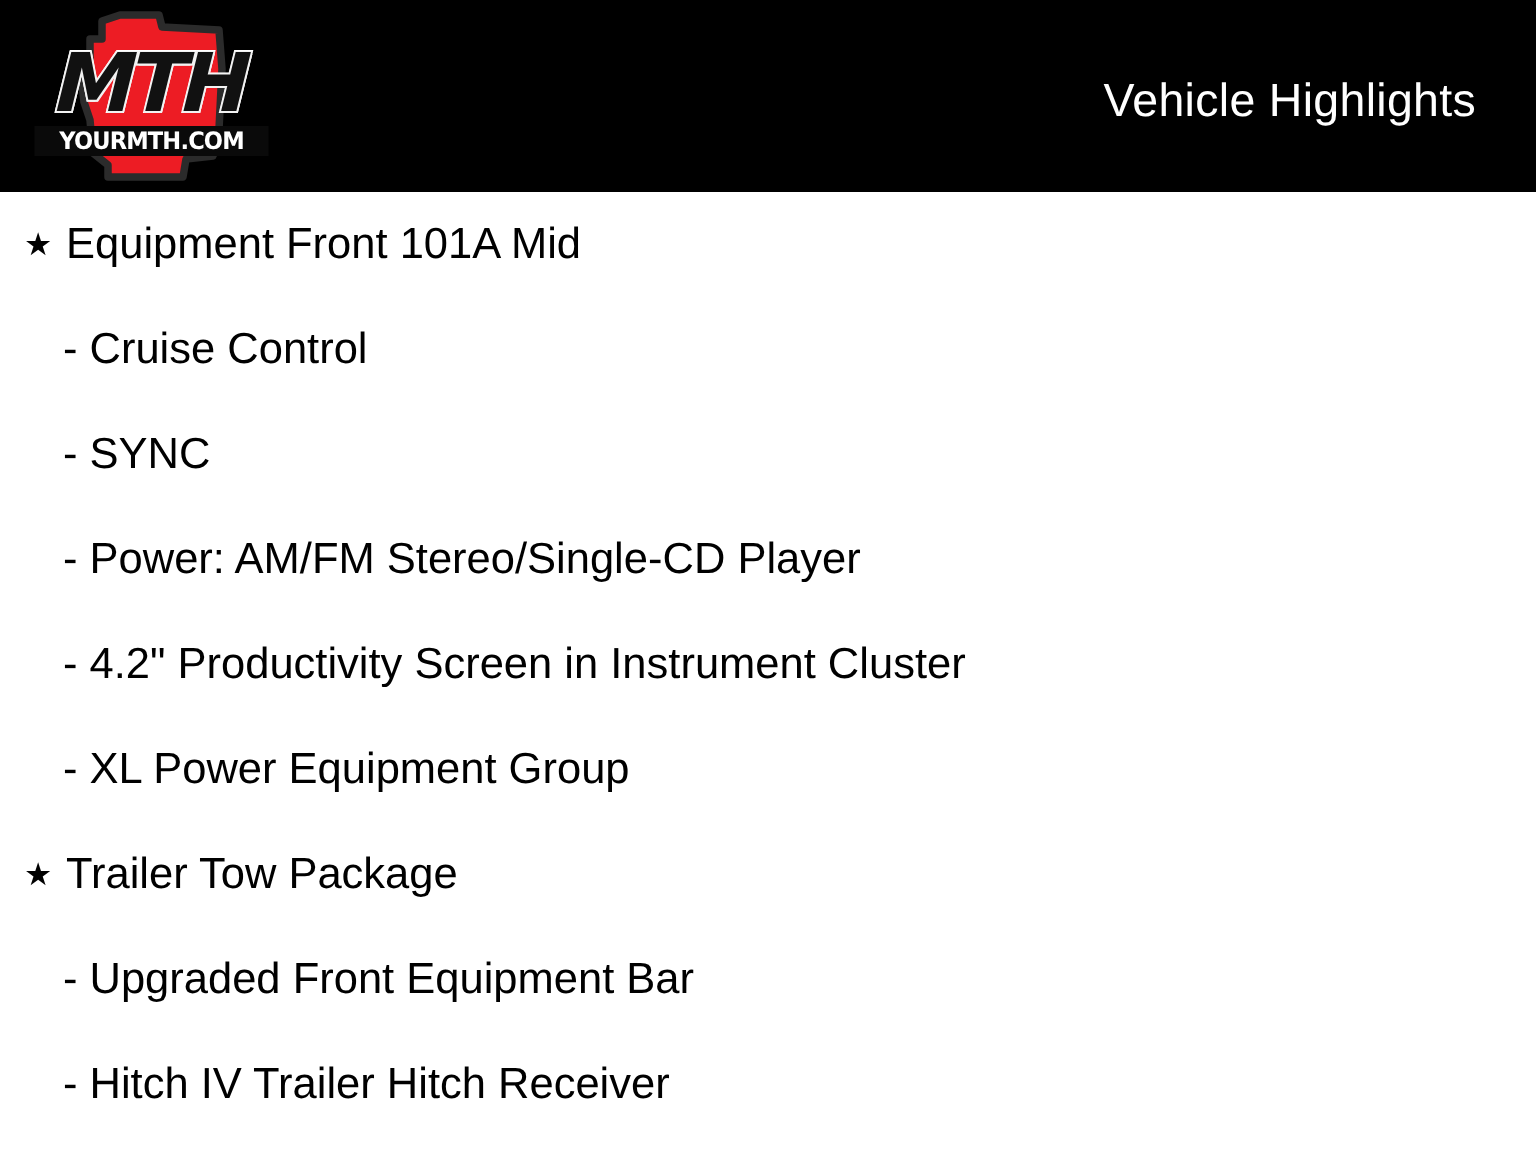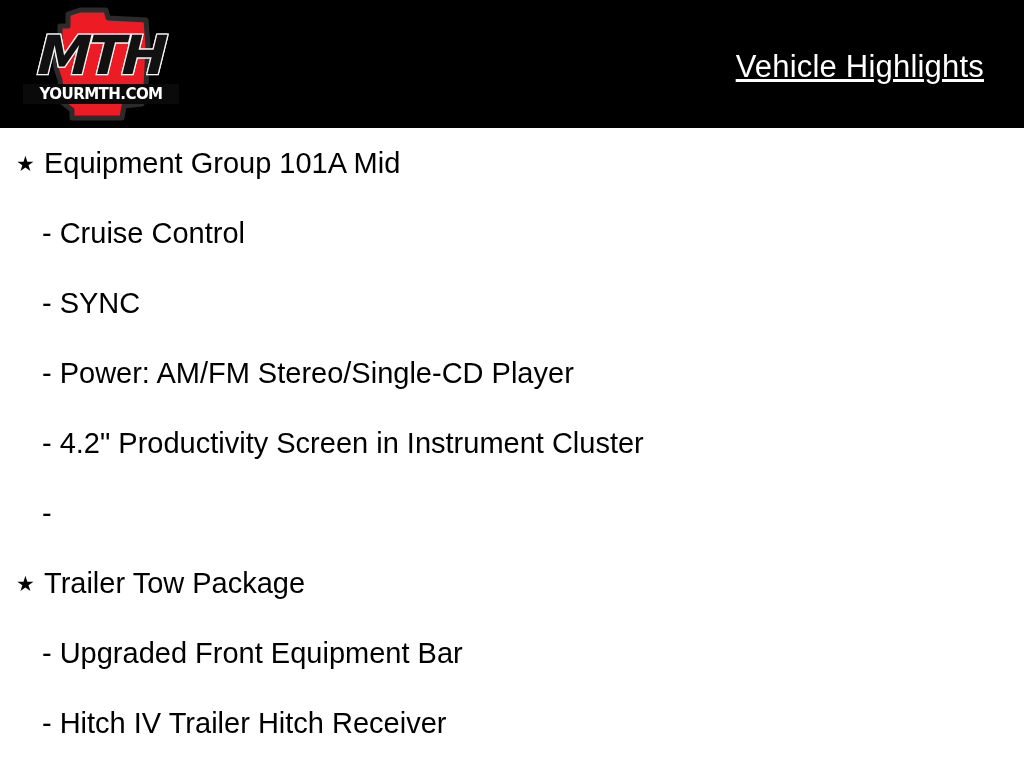--- a/index.html
+++ b/index.html
@@ -25,21 +25,20 @@
   }
   .header-title {
     position: absolute;
     right: 40px;
     top: 50px;
     color: #ffffff;
     font-size: 31px;
     line-height: 34px;
     white-space: nowrap;
     letter-spacing: 0.2px;
-    text-decoration: underline;
   }
 
   
   .logo {
     position: absolute;
     left: 12px;
     top: 2px;
     width: 178px;
     height: 126px;
   }
@@ -154,40 +153,41 @@
     <div class="logo-url">YOURMTH.COM</div>
   </div>
 
   <div class="header-title">Vehicle Highlights</div>
 </div>
 
 <div class="content">
   <ul class="hl-list" id="hl-list">
       <li class="hl-item level-0">
         <span class="hl-bullet">★</span>
-        <span class="hl-text">Equipment Group 101A Mid</span>
+        <span class="hl-text">Equipment Front 101A Mid</span>
       </li>
       <li class="hl-item level-1">
         <span class="hl-dash">-</span>
         <span class="hl-text">Cruise Control</span>
       </li>
       <li class="hl-item level-1">
         <span class="hl-dash">-</span>
         <span class="hl-text">SYNC</span>
       </li>
       <li class="hl-item level-1">
         <span class="hl-dash">-</span>
         <span class="hl-text">Power: AM/FM Stereo/Single-CD Player</span>
       </li>
       <li class="hl-item level-1">
         <span class="hl-dash">-</span>
         <span class="hl-text">4.2" Productivity Screen in Instrument Cluster</span>
       </li>
       <li class="hl-item level-1">
         <span class="hl-dash">-</span>
+        <span class="hl-text">XL Power Equipment Group</span>
       </li>
       <li class="hl-item level-0">
         <span class="hl-bullet">★</span>
         <span class="hl-text">Trailer Tow Package</span>
       </li>
       <li class="hl-item level-1">
         <span class="hl-dash">-</span>
         <span class="hl-text">Upgraded Front Equipment Bar</span>
       </li>
       <li class="hl-item level-1">

